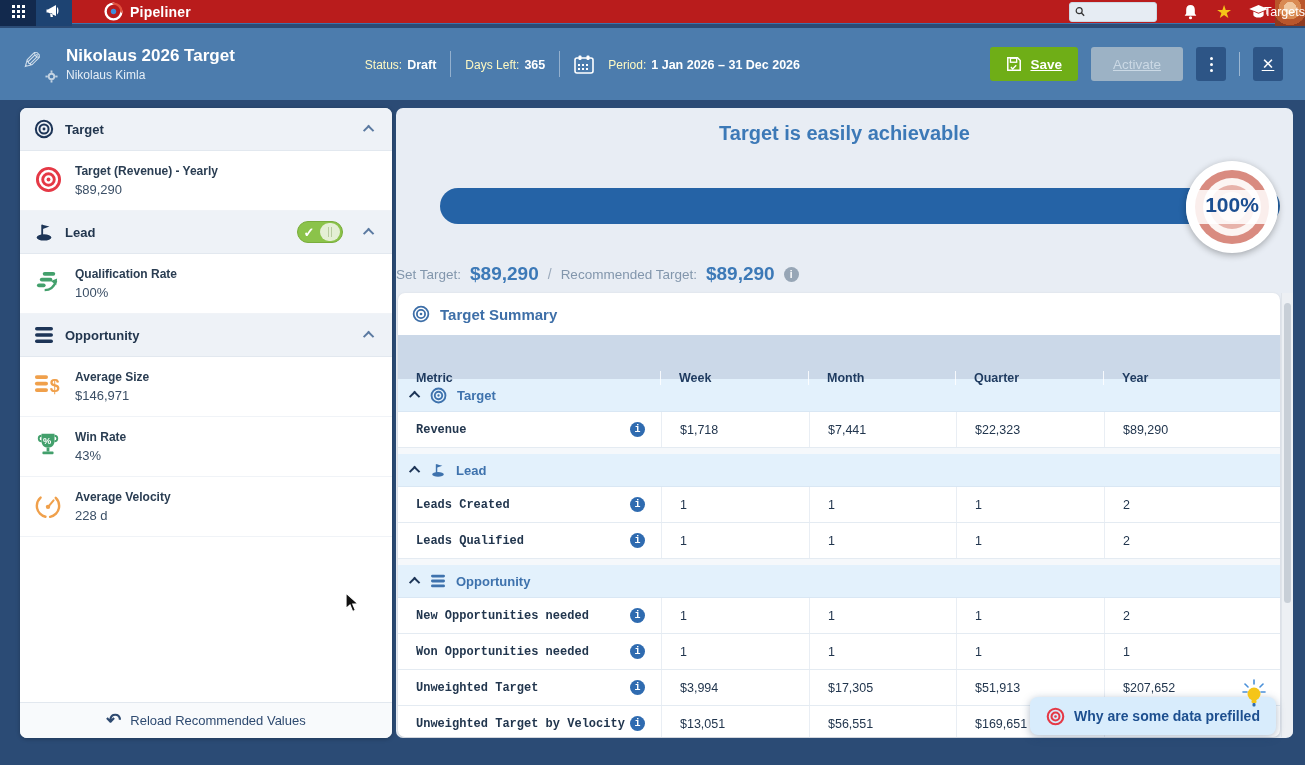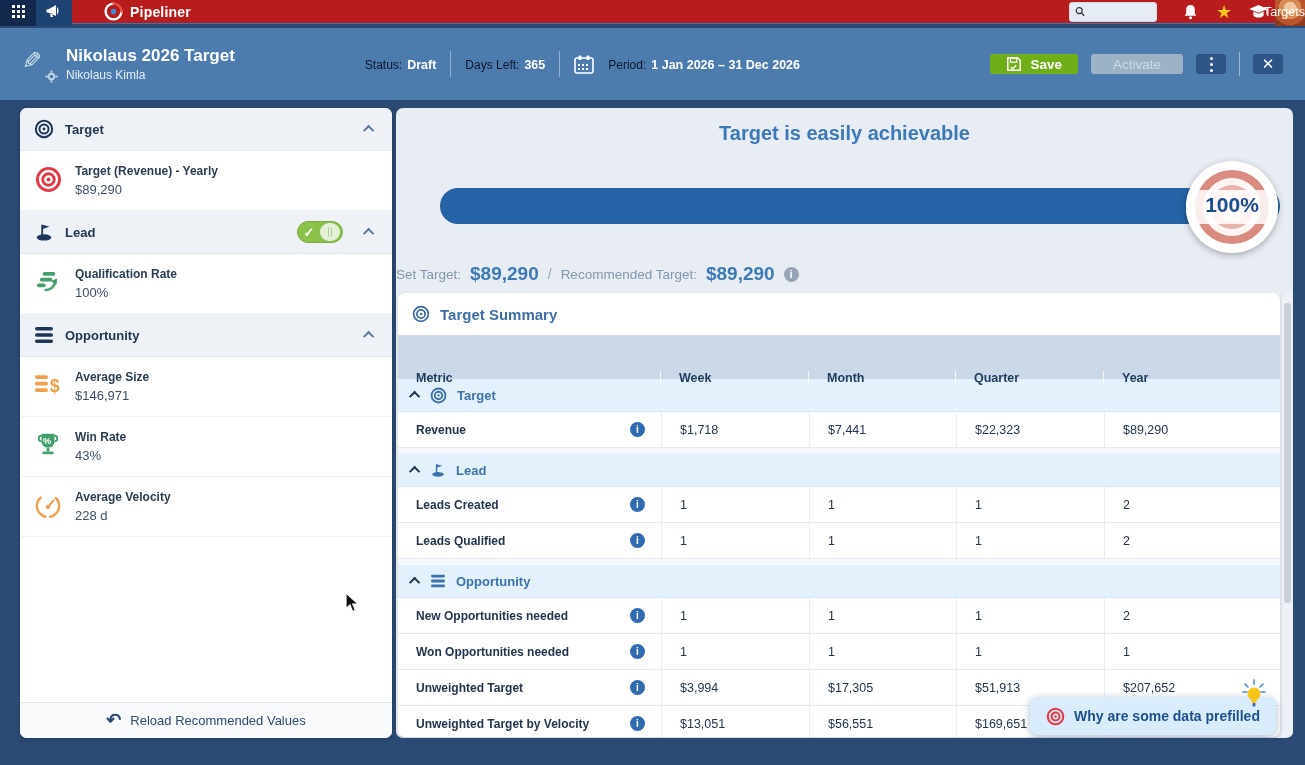--- a/index.html
+++ b/index.html
@@ -25,25 +25,25 @@
       radial-gradient(circle at 50% 36%, #f0c79e 0 26%, #d98a52 27% 48%, #b9562b 49% 72%, #8d3a20 73% 100%); }
 
   
   .hdr { position:absolute; left:0; top:28px; width:1305px; height:72px; background:#4c7cad; display:flex; align-items:center; }
   .hdr-edit { margin-left:22px; position:relative; width:34px; height:34px; color:#d5e2ee; }
   .hdr-edit .pen { font-size:24px; position:absolute; left:0; top:0; transform:scaleX(-1); }
   .hdr-titles { margin-left:10px; }
   .hdr-title { color:#fff; font-size:17px; font-weight:700; }
   .hdr-sub { color:#e6eef6; font-size:12px; margin-top:2px; }
   .hdr-meta { display:flex; align-items:center; margin-left:130px; gap:14px; }
-  .meta-lbl { color:#0f172a; font-size:12px; }
+  .meta-lbl { color:#fef9c3; font-size:12px; }
   .meta-val { color:#fff; font-size:12.5px; font-weight:700; margin-left:5px; }
   .meta-div { width:1px; height:26px; background:rgba(255,255,255,.4); }
   .hdr-actions { margin-left:auto; display:flex; align-items:center; margin-right:22px; gap:13px; }
-  .btn { height:20px; border:none; border-radius:3px; font-family:"Liberation Sans",sans-serif; font-size:13.5px; cursor:pointer; display:flex; align-items:center; justify-content:center; gap:8px; }
+  .btn { height:34px; border:none; border-radius:3px; font-family:"Liberation Sans",sans-serif; font-size:13.5px; cursor:pointer; display:flex; align-items:center; justify-content:center; gap:8px;text-decoration:underline; }
   .btn-save { background:#6fae17; color:#fff; padding:0 16px; font-weight:700; }
   .btn-activate { background:#9cb2c5; color:#cbd9e5; padding:0 22px; cursor:default; }
   .btn-sq { width:30px; background:#2d5586; color:#fff; font-size:15px; }
   .hdr-actdiv { width:1px; height:24px; background:rgba(255,255,255,.45); }
   .kebab { display:flex; flex-direction:column; gap:3px; }
   .kebab i { width:3px; height:3px; border-radius:50%; background:#fff; }
 
   
   .sidebar { position:absolute; left:20px; top:108px; width:372px; bottom:27px; background:#fff; border-radius:7px; box-shadow:0 1px 4px rgba(0,0,0,.25); overflow:hidden; display:flex; flex-direction:column; }
   .sec-hd { height:43px; background:#eef2f7; border-bottom:1px solid #e2e8ef; display:flex; align-items:center; padding:0 14px; gap:11px; cursor:pointer; }
@@ -88,21 +88,21 @@
   .thead { background:#cbd8e8; height:44px; }
   .th { display:flex; align-items:center; padding-left:18px; font-size:12.5px; font-weight:700; color:#1e3a5f; border-right:1px solid rgba(255,255,255,.85);margin-top:36px; }
   .th:last-child { border-right:none; }
   .group-row { height:33px; background:#e3f1fc; display:flex; align-items:center; gap:10px; padding-left:14px; border-bottom:1px solid #d9e7f4; cursor:pointer; }
   .group-row .gname { color:#3e72ad; font-size:13px; font-weight:700; }
   .gchev { width:8px; height:8px; border-left:2px solid #1d3557; border-top:2px solid #1d3557; transform:rotate(45deg) translateY(2px); }
   .gspacer { height:6px; background:#f5f8fb; }
   .trow { height:36px; border-bottom:1px solid #e4ebf2; }
   .cell { display:flex; align-items:center; font-size:12.5px; color:#22364e; padding-left:18px; }
   .cell.val { border-left:1px solid #e9eef4; }
-  .cell.metric { justify-content:space-between; padding-right:16px; font-weight:700; font-size:12px; }
+  .cell.metric { justify-content:space-between; padding-right:16px; font-weight:700; font-size:12px;font-family:Liberation Mono, monospace; }
   .info-blue { width:15px; height:15px; border-radius:50%; background:#2f6bb0; color:#fff; font-size:10px; font-weight:700; display:inline-flex; align-items:center; justify-content:center; cursor:pointer; flex:none; }
   .vscroll { position:absolute; right:0; top:185px; bottom:1px; width:12px; background:#edf0f4; border-left:1px solid #dfe4ea; }
   .vthumb { position:absolute; left:2px; right:2px; top:10px; height:300px; background:#c8cfd7; border-radius:4px; }
 
   
   .tip { position:absolute; left:1030px; top:697px; height:38px; background:#d8ecfc; border-radius:8px; box-shadow:0 2px 8px rgba(30,60,100,.35); display:flex; align-items:center; gap:9px; padding:0 16px; z-index:6; }
   .tip span { color:#1d4f8f; font-size:14px; font-weight:700; white-space:nowrap; }
   .bulb { position:absolute; left:1240px; top:678px; z-index:7; }
 
   .cursor { position:absolute; left:345px; top:592px; z-index:9; pointer-events:none; }

